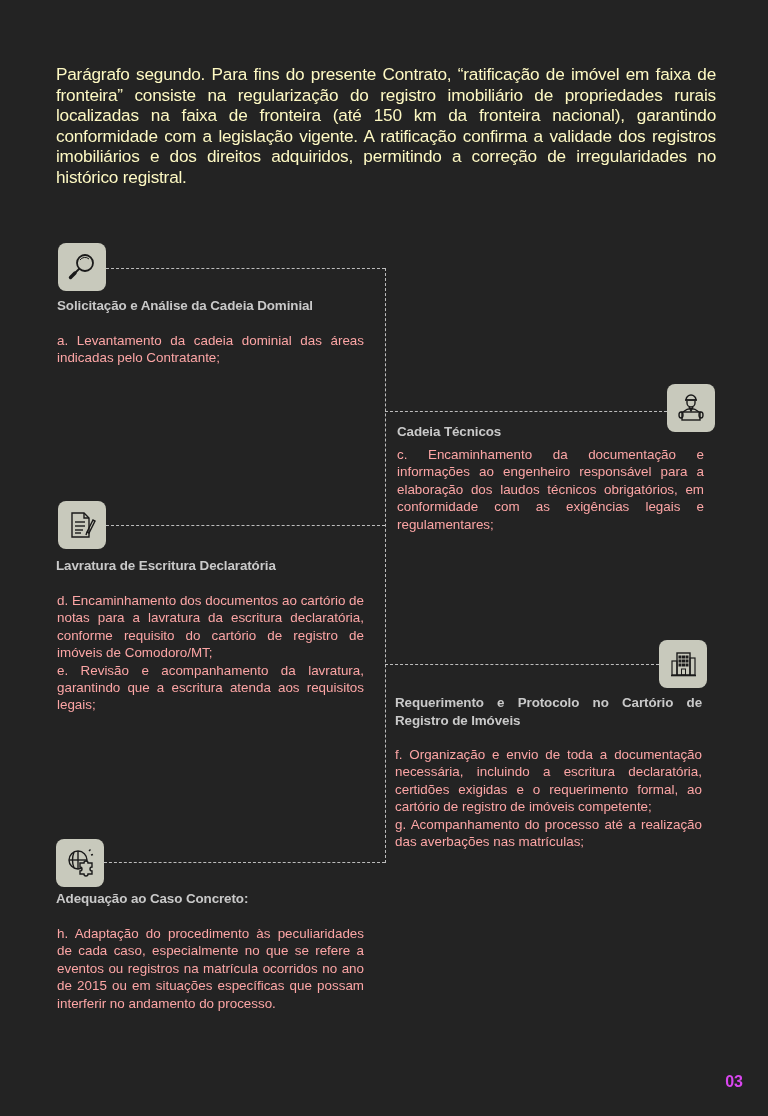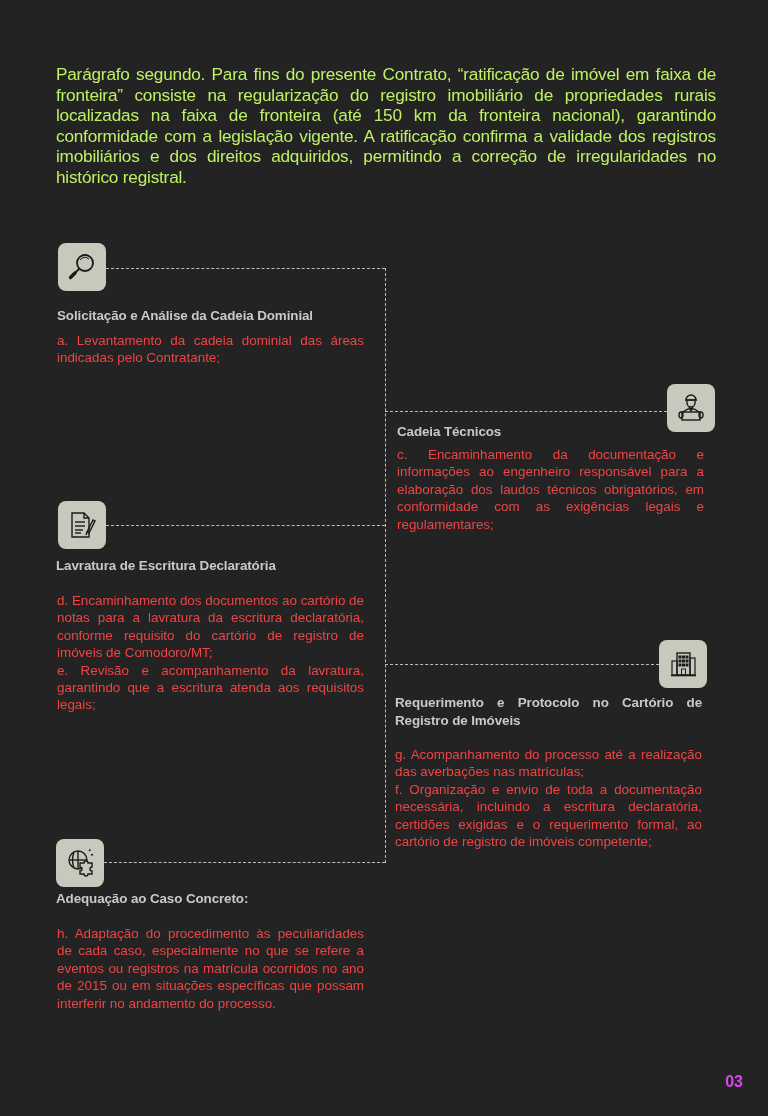--- a/index.html
+++ b/index.html
@@ -7,38 +7,38 @@
     width: 768px; height: 1116px;
     background: #232323;
     position: relative;
     overflow: hidden;
     font-family: "Liberation Sans", sans-serif;
     color: #f2f2f2;
   }
   .intro {
     position: absolute; left: 56px; top: 64px; width: 660px;
     font-size: 17.2px; line-height: 20.6px;
-    text-align: justify; color: #bef264;
+    text-align: justify; color: #fef9c3;
     letter-spacing: -0.2px;
   }
   .icon-box {
     position: absolute; width: 48px; height: 48px;
     background: #c8c9bc; border-radius: 8px;
     display: flex; align-items: center; justify-content: center;
   }
   .icon-box svg { width: 34px; height: 34px; }
   .dash-h { position: absolute; height: 0; border-top: 1px dashed #bdbdbd; }
   .dash-v { position: absolute; width: 0; border-left: 1px dashed #bdbdbd; }
   .step-title {
     position: absolute; font-size: 13.4px; line-height: 18px;
     color: #c9c9c9; font-weight: bold; letter-spacing: -0.1px;
   }
   .step-body {
     position: absolute; font-size: 13.4px; line-height: 17.4px;
-    color: #ef4444; text-align: justify;
+    color: #fca5a5; text-align: justify;
   }
   .step-body p { margin: 0; }
   .page-number {
     position: absolute; right: 25px; top: 1073px;
     font-size: 16px; font-weight: bold; color: #d946ef;
   }
 </style>
 </head>
 <body>
 
@@ -52,21 +52,21 @@
 <div class="dash-h" style="left:104px; top:862px; width:281px;"></div>
 
 <div class="icon-box" style="left:58px; top:243px;">
   <svg viewBox="0 0 34 34" fill="none" stroke="#1a1a1a" stroke-width="1.8">
     <circle cx="20" cy="13" r="8"></circle>
     <path d="M15 10 a6 6 0 0 1 9 -1" stroke-width="1"></path>
     <line x1="14.5" y1="18.5" x2="10" y2="23"></line>
     <line x1="10" y1="23" x2="5.5" y2="27.5" stroke-width="3.4" stroke-linecap="round"></line>
   </svg>
 </div>
-<div class="step-title" style="left:57px; top:297px; width:310px;margin-top:10px;">Solicitação e Análise da Cadeia Dominial</div>
+<div class="step-title" style="left:57px; top:297px; width:310px;">Solicitação e Análise da Cadeia Dominial</div>
 <div class="step-body" style="left:57px; top:332px; width:307px;">
   <p>a. Levantamento da cadeia dominial das áreas indicadas pelo Contratante;</p>
 </div>
 
 <div class="icon-box" style="left:667px; top:384px;">
   <svg viewBox="0 0 34 34" fill="none" stroke="#1a1a1a" stroke-width="1.4">
     <path d="M12 9 a5 5 0 0 1 10 0 z"></path>
     <line x1="11" y1="9" x2="23" y2="9"></line>
     <path d="M13 10 v2 a4 4 0 0 0 8 0 v-2"></path>
     <path d="M9 21 q8 -7 16 0"></path>
@@ -112,22 +112,22 @@
       <rect x="20" y="13" width="2" height="2"></rect>
     <rect x="13" y="17" width="2" height="2"></rect>
       <rect x="16.5" y="17" width="2" height="2"></rect>
       <rect x="20" y="17" width="2" height="2"></rect>
     <rect x="15.5" y="22" width="4" height="6" fill="none"></rect>
     <line x1="5" y1="28.5" x2="30" y2="28.5" stroke-width="1.6"></line>
   </svg>
 </div>
 <div class="step-title" style="left:395px; top:694px; width:307px; text-align:justify; text-align-last:left;">Requerimento e Protocolo no Cartório de Registro de Imóveis</div>
 <div class="step-body" style="left:395px; top:746px; width:307px;">
+  <p>f. Organização e envio de toda a documentação necessária, incluindo a escritura declaratória, certidões exigidas e o requerimento formal, ao cartório de registro de imóveis competente;</p>
   <p>g. Acompanhamento do processo até a realização das averbações nas matrículas;</p>
-  <p>f. Organização e envio de toda a documentação necessária, incluindo a escritura declaratória, certidões exigidas e o requerimento formal, ao cartório de registro de imóveis competente;</p>
 </div>
 
 <div class="icon-box" style="left:56px; top:839px;">
   <svg viewBox="0 0 34 34" fill="none" stroke="#1a1a1a" stroke-width="1.4">
     <circle cx="15" cy="14" r="9"></circle>
     <line x1="6" y1="14" x2="24" y2="14"></line>
     <path d="M15 5 v18"></path>
     <path d="M11 6 q-3 8 0 16"></path>
     <path d="M17 17 h4 a2 2 0 0 1 4 0 h4 v4 a2 2 0 0 0 0 4 v3 h-4 a2 2 0 0 1 -4 0 h-4 v-3 a2 2 0 0 0 0 -4 z" fill="#c8c9bc"></path>
     <line x1="26" y1="5" x2="27.5" y2="3.5"></line>

